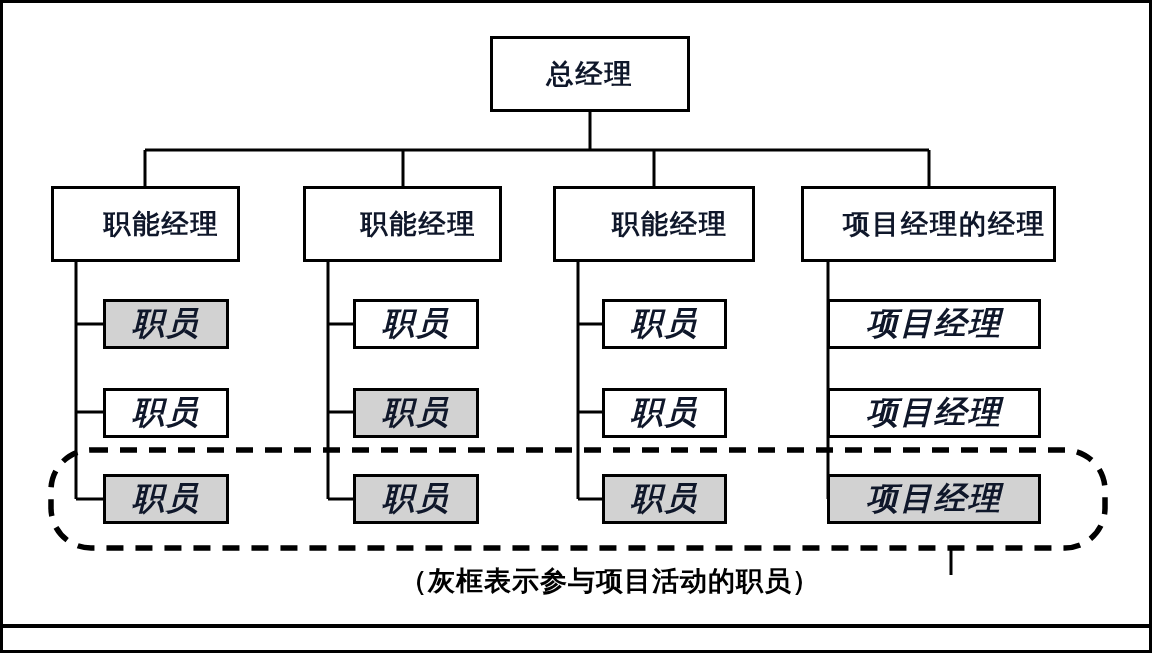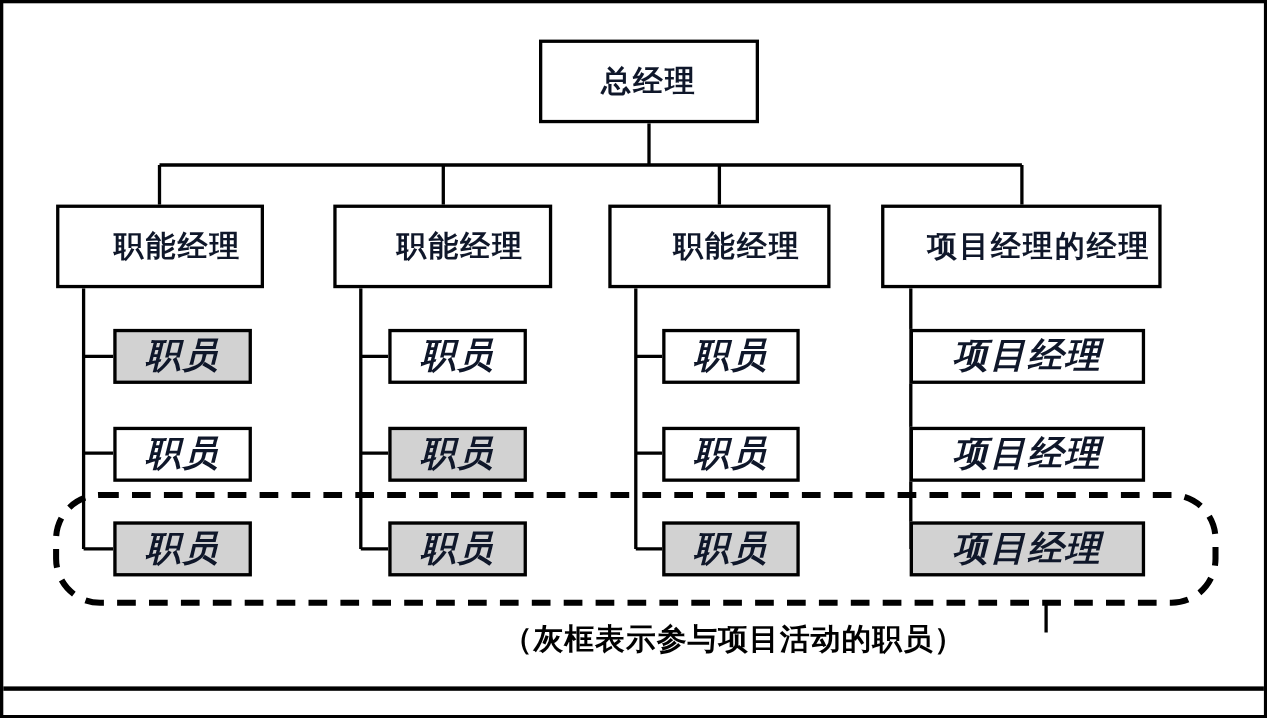--- a/index.html
+++ b/index.html
@@ -37,21 +37,21 @@
   .staff{height:50px;font-size:32px;font-style:italic;}
   .c1{left:100px;width:126px;}
   .c2{left:350px;width:126px;}
   .c3{left:599px;width:125px;}
   .c4{left:808px;width:214px;margin-left:16px;}
   .r1{top:296px;}
   .r2{top:385px;}
   .r3{top:471px;}
   #legend-note{
     position:absolute;left:340px;top:560px;width:534px;
-    text-align:right;font-size:27px;font-weight:bold;color:#000;
+    text-align:center;font-size:27px;font-weight:bold;color:#000;
     letter-spacing:1px;white-space:nowrap;
   }
   #coordination-label{
     position:absolute;left:911px;top:573px;
     font-size:25px;font-weight:bold;color:#000;letter-spacing:2px;white-space:nowrap;
   }
   #footer-divider{
     position:absolute;left:-3px;right:-3px;bottom:22px;height:4px;
     background:var(--line,#000);
   }

